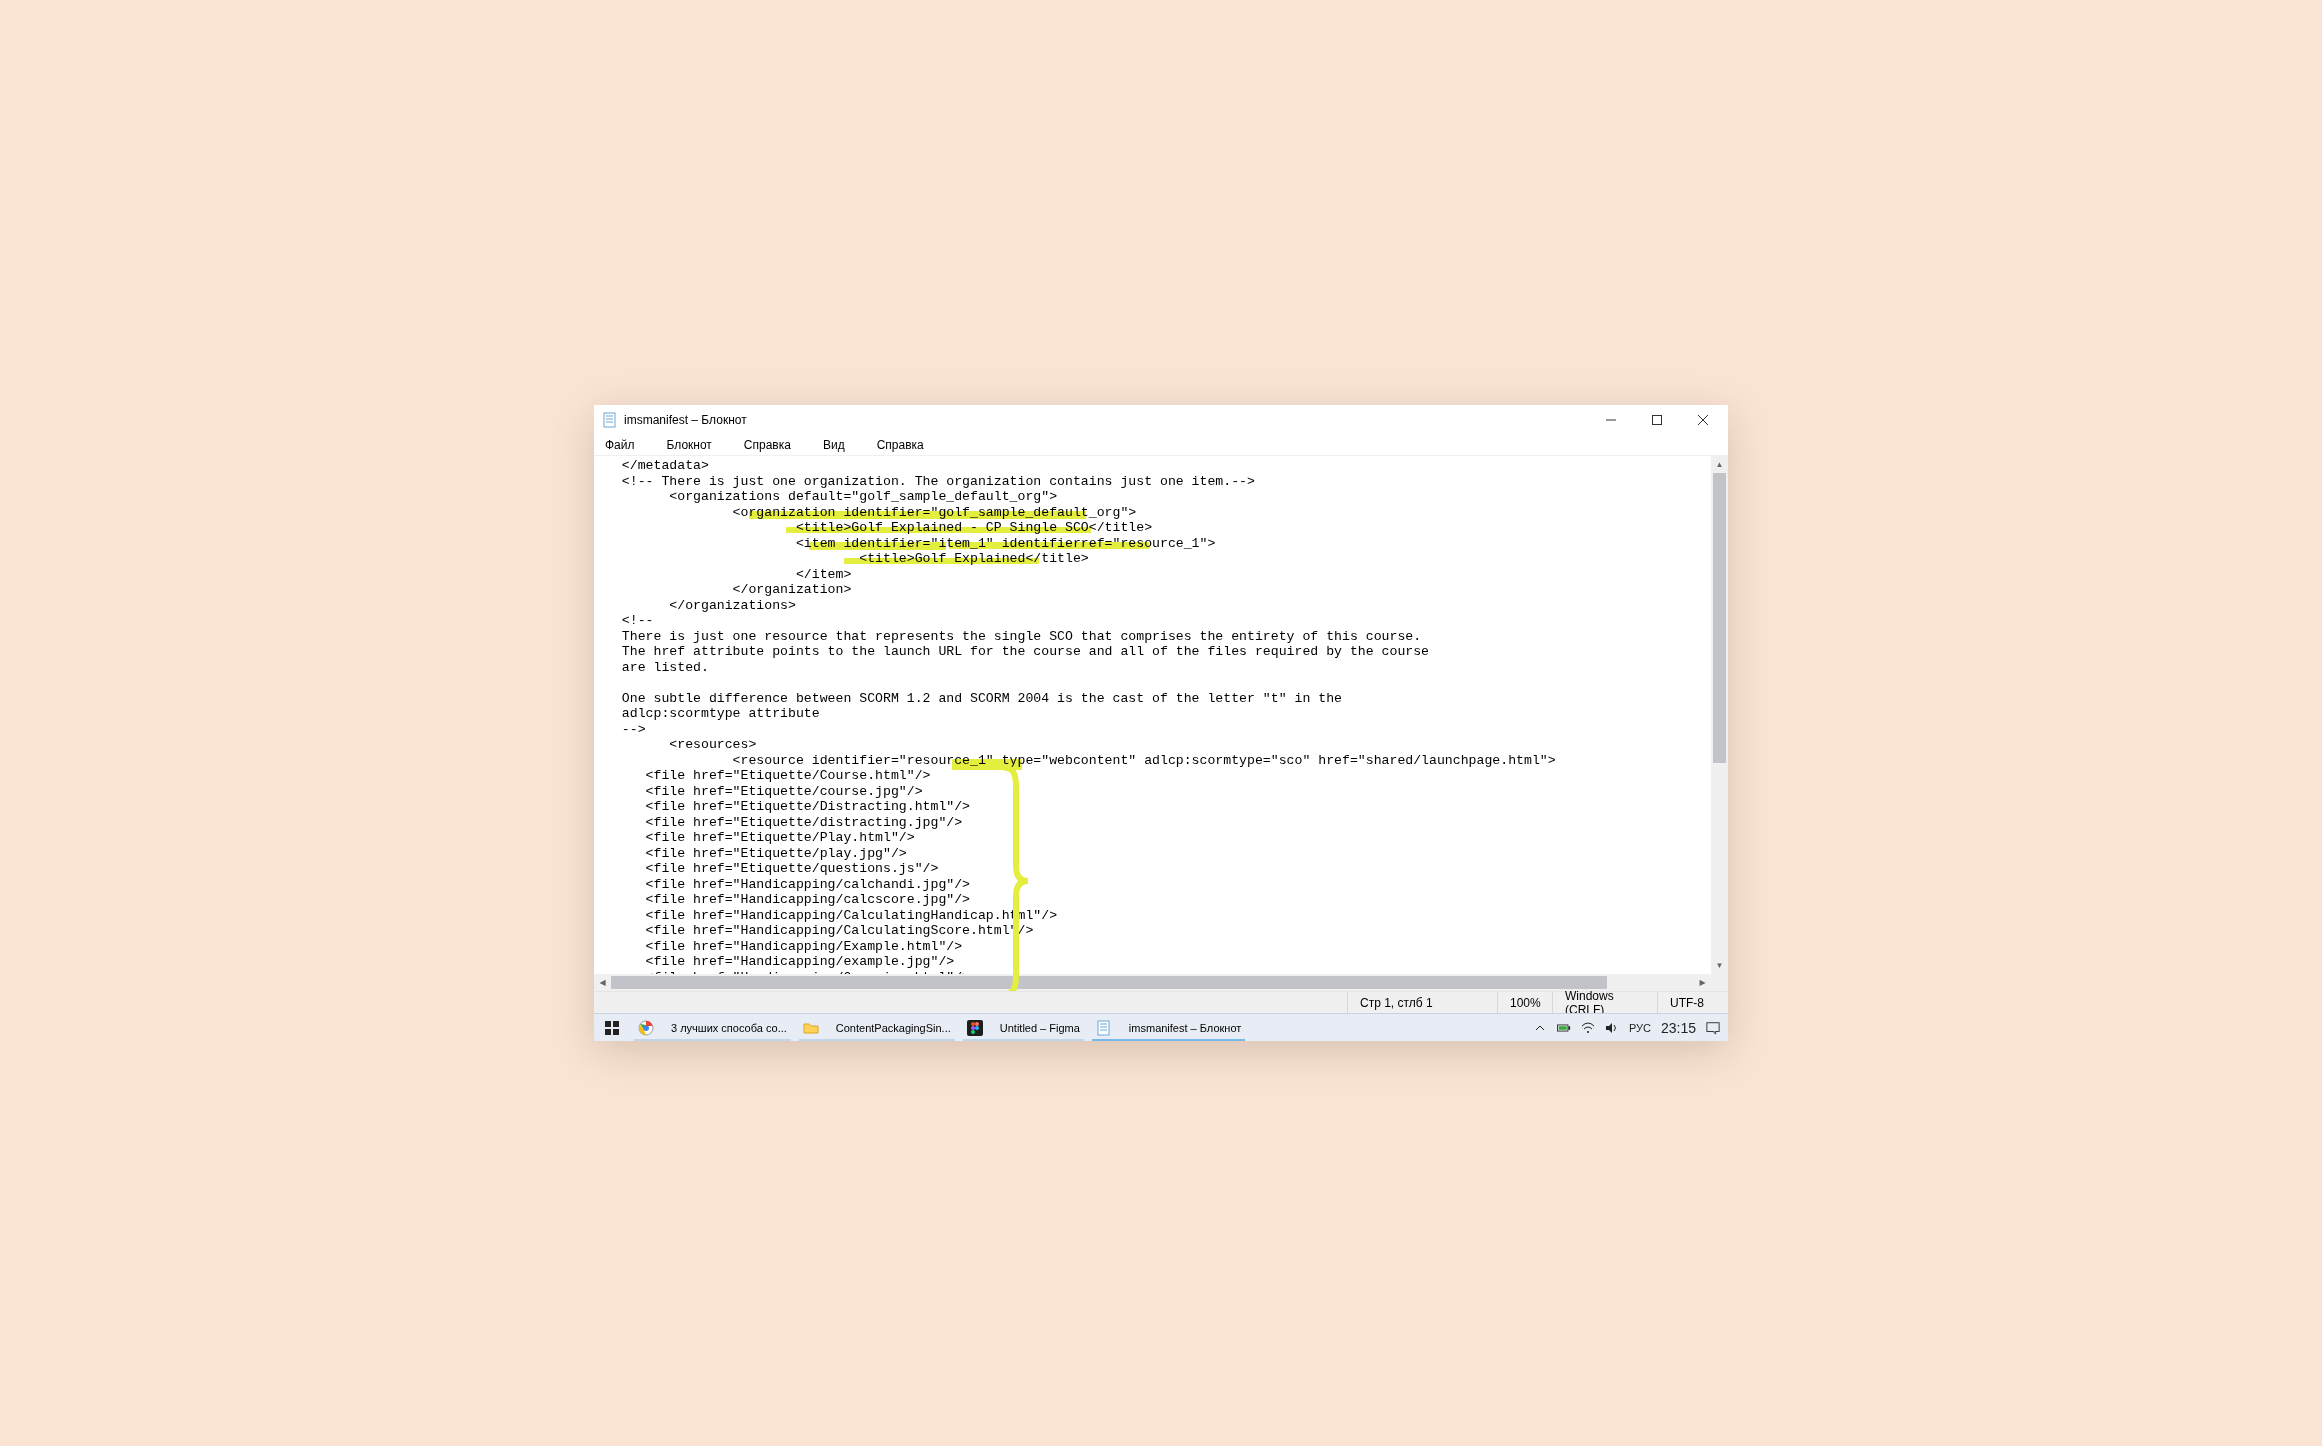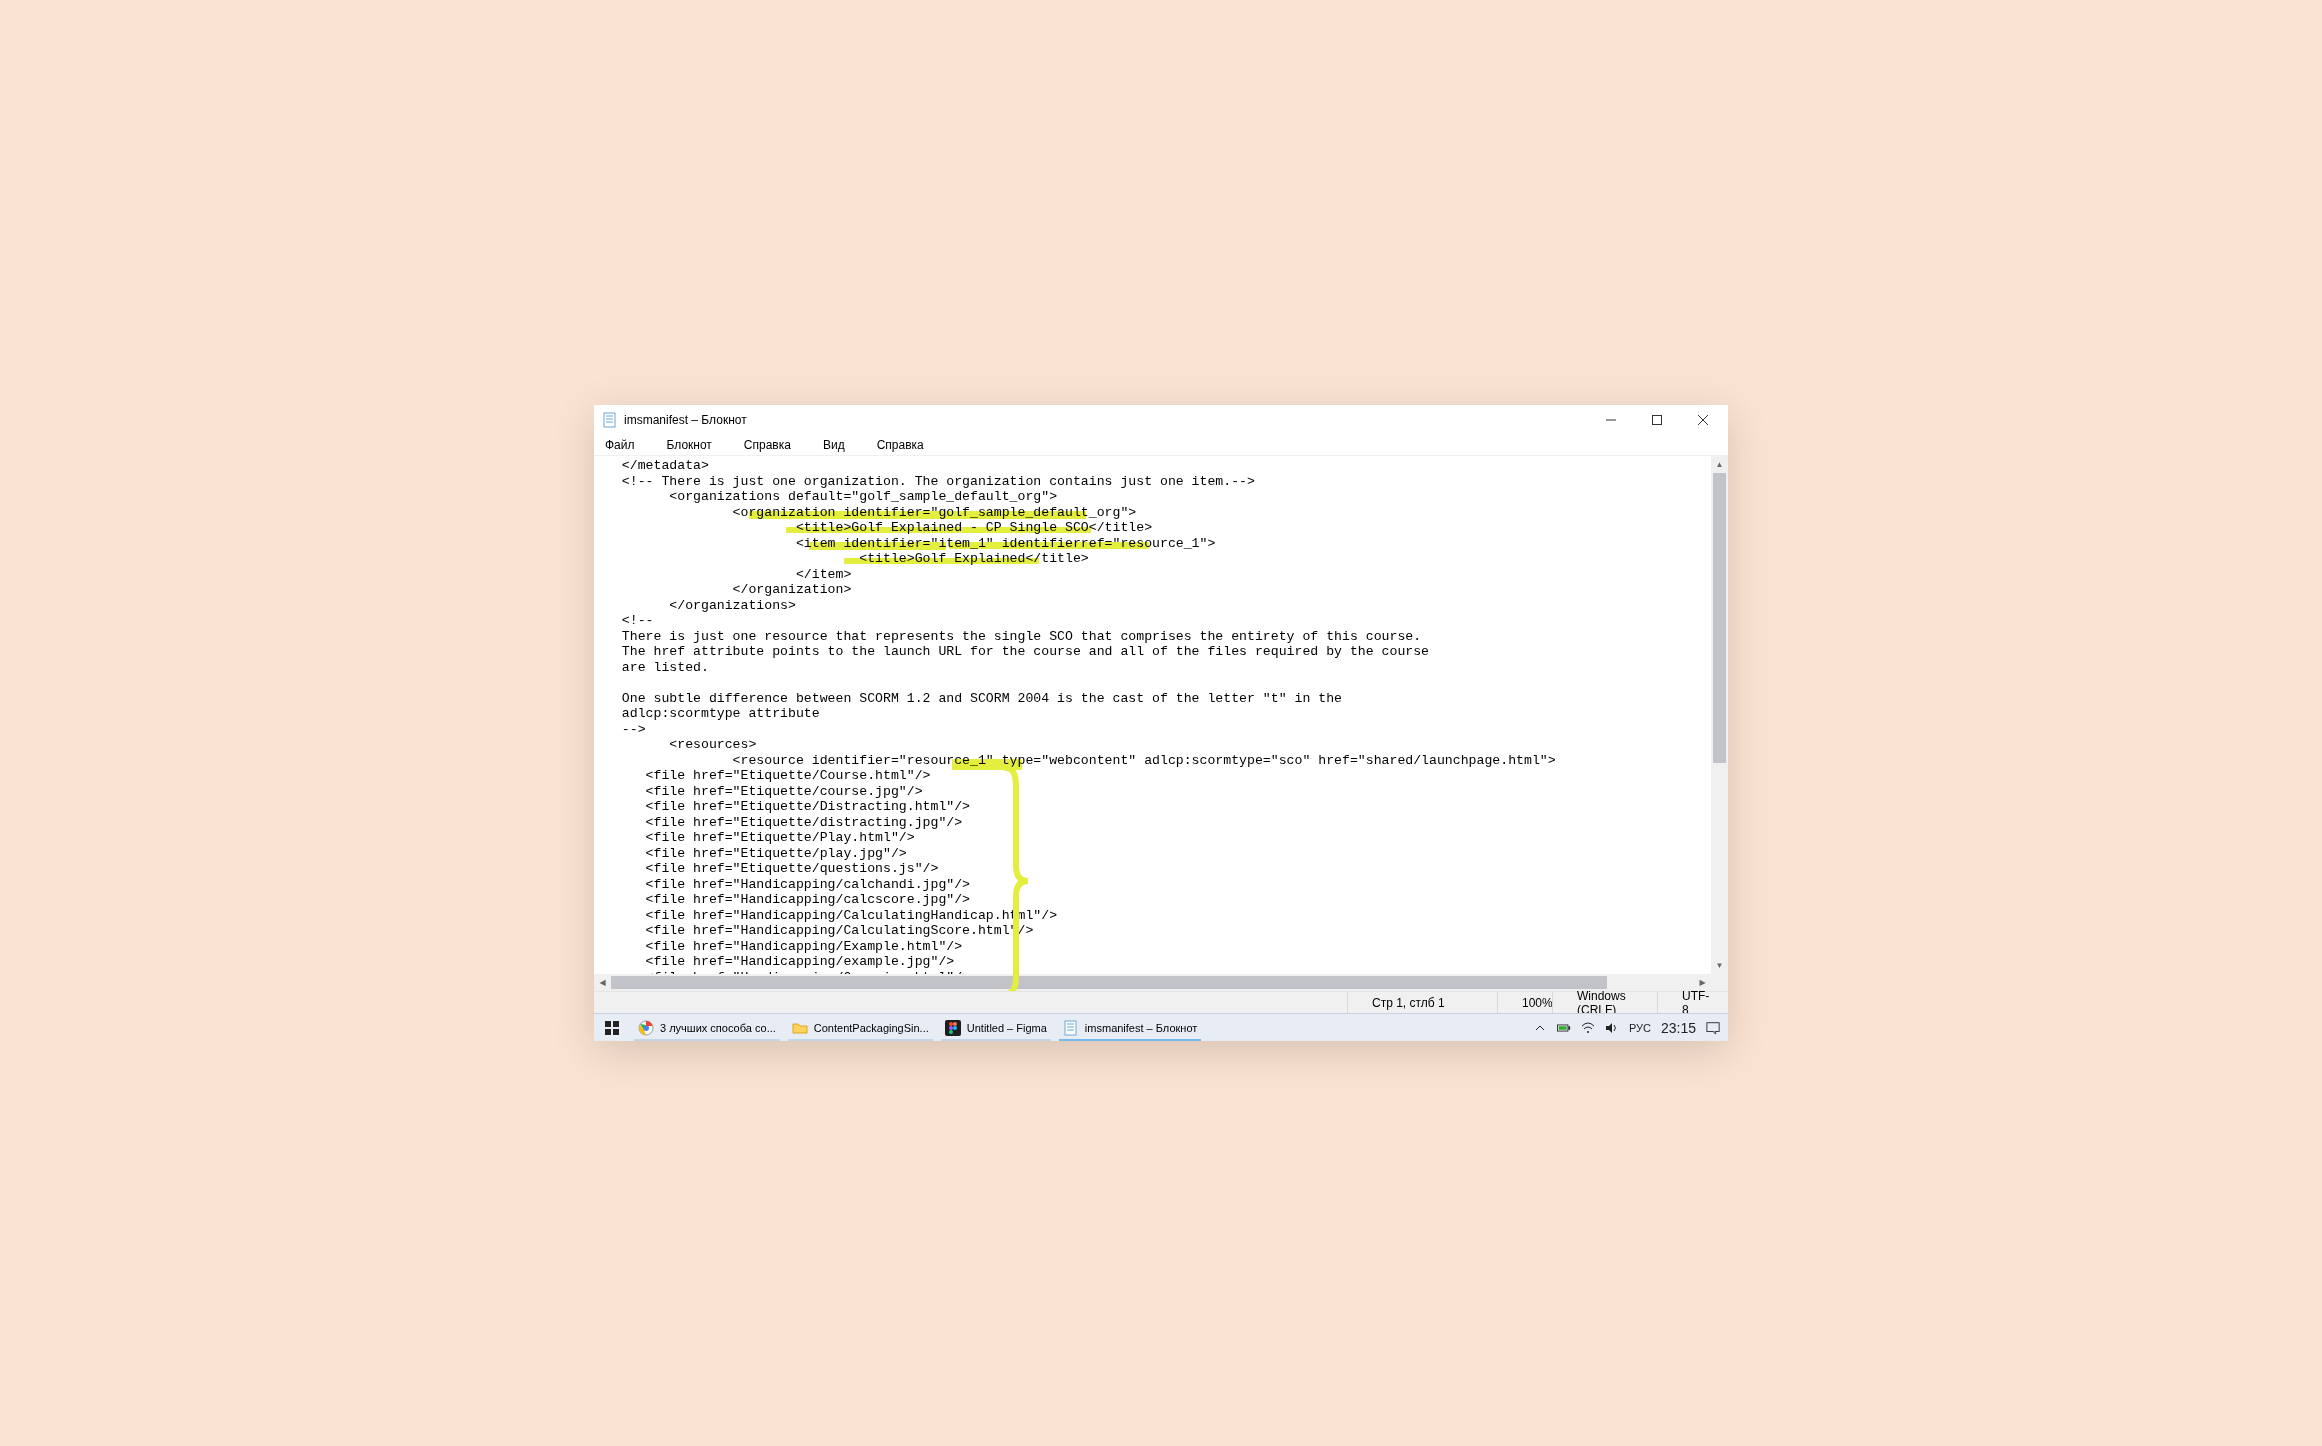--- a/index.html
+++ b/index.html
@@ -133,37 +133,37 @@
     background: #f0f0f0;
     border-top: 1px solid #e5e5e5;
     display: flex;
     align-items: stretch;
     font-size: 12px;
     color: #000;
   }
   .statusbar .sb-seg {
     border-left: 1px solid #d8d8d8;
     display: flex; align-items: center;
-    padding: 0 24px;
+    padding: 0 12px;
   }
   .statusbar .sb-seg:first-child { border-left: none; }
   .statusbar .sb-fill { flex: 1; }
 
   .taskbar {
     height: 28px;
     background: #e8edf5;
     border-top: 1px solid #c9d2de;
     display: flex;
     align-items: stretch;
     font-size: 11px;
   }
   .tb-item {
     display: flex; align-items: center;
     padding: 0 8px;
-    gap: 6px;
+    gap: 17px;
     border-right: 0px solid transparent;
     position: relative;
     color: #000;
   }
   .tb-item.start { padding: 0 10px; }
   .tb-item.active::after {
     content: "";
     position: absolute; left: 4px; right: 4px; bottom: 0;
     height: 2px; background: #76b9ed;
   }

